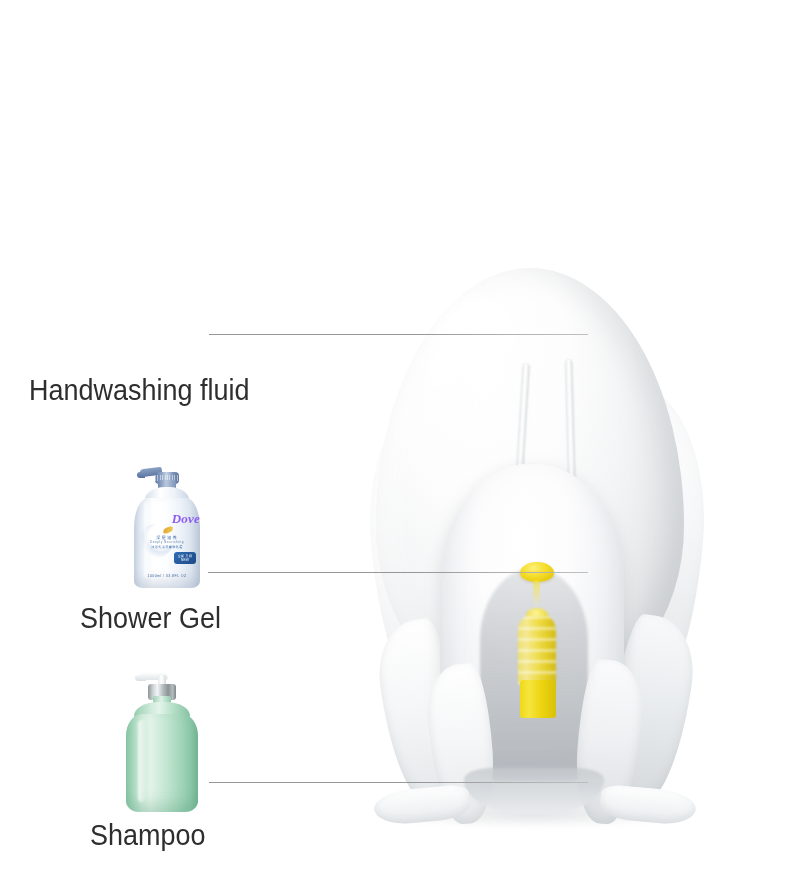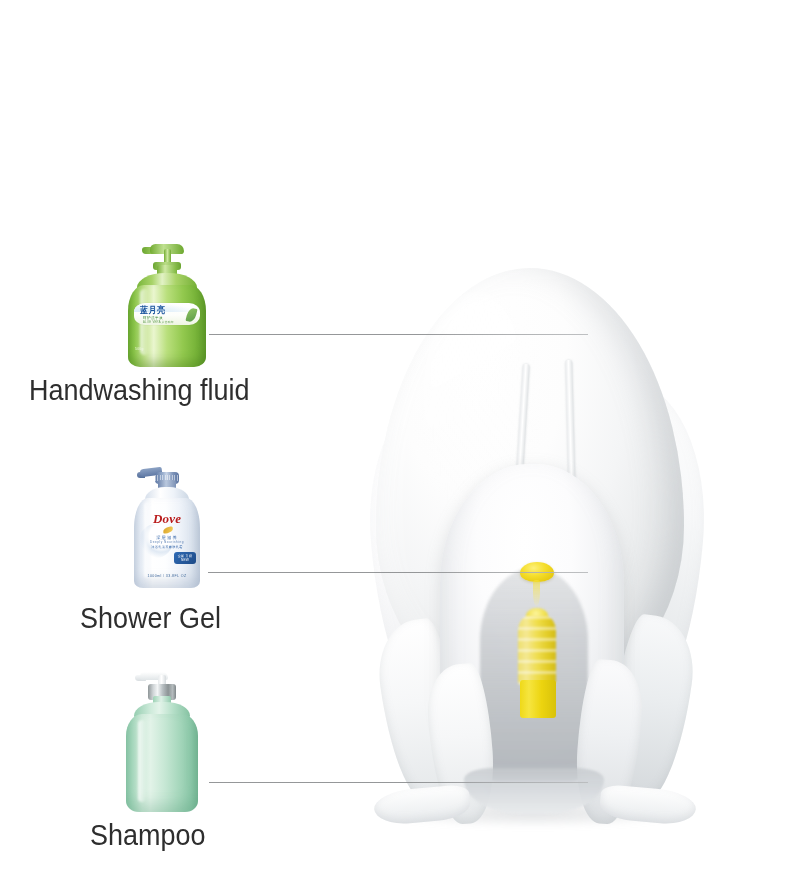--- a/index.html
+++ b/index.html
@@ -259,27 +259,27 @@
     position: absolute;
     left: 3px; top: 6px;
     width: 8px; height: 6px;
     border-radius: 3px 0 0 3px;
     background: linear-gradient(to bottom,#7b90b5,#55709c);
   }
   .dv-logo {
     position: absolute;
     left: 0; top: 46px;
     width: 66px;
-    text-align: center;
+    text-align: right;
     font-family: "Liberation Serif", serif;
     font-style: italic;
     font-weight: 700;
     font-size: 13px;
     line-height: 14px;
-    color: #b91c1c;
+    color: #8b5cf6;
     letter-spacing: .2px;
   }
   .dv-bird {
     position: absolute;
     left: 29px; top: 61px;
     width: 10px; height: 6px;
     background: linear-gradient(120deg,#d9a227,#f3cf5e);
     border-radius: 70% 20% 60% 20%;
     transform: rotate(-10deg);
   }
@@ -644,38 +644,20 @@
     <div class="dsp-pump-block"></div>
 
     <div class="dsp-leg" id="dsp-leg-lm"></div>
     <div class="dsp-leg" id="dsp-leg-rm"></div>
 
     <div class="dsp-foot"></div>
     <div class="dsp-foot-l"></div>
     <div class="dsp-foot-r"></div>
   </div>
 
-  <div id="bottle-handwash">
-    <div class="bm-pump-nose"></div>
-    <div class="bm-pump-head"></div>
-    <div class="bm-pump-stem"></div>
-    <div class="bm-collar"></div>
-    <div class="bm-neck"></div>
-    <div class="bm-shoulder"></div>
-    <div class="bm-body"></div>
-    <div class="bm-hl"></div>
-    <div class="bm-label">
-      <div class="bm-label-wave"></div>
-      <div class="bm-brand">蓝月亮</div>
-      <div class="bm-sub">呵护洗手液</div>
-      <div class="bm-sub2">ALOE VERA 芦荟精华</div>
-      <div class="bm-leaf"></div>
-    </div>
-    <div class="bm-vol">500g</div>
-  </div>
 
   <div class="leader" id="leader-1"></div>
   <div class="caption" id="caption-1">Handwashing fluid</div>
 
   <div id="bottle-showergel">
     <div class="dv-pump-tip"></div>
     <div class="dv-pump-arm"></div>
     <div class="dv-cap"></div>
     <div class="dv-cap-rib"></div>
     <div class="dv-neck"></div>

